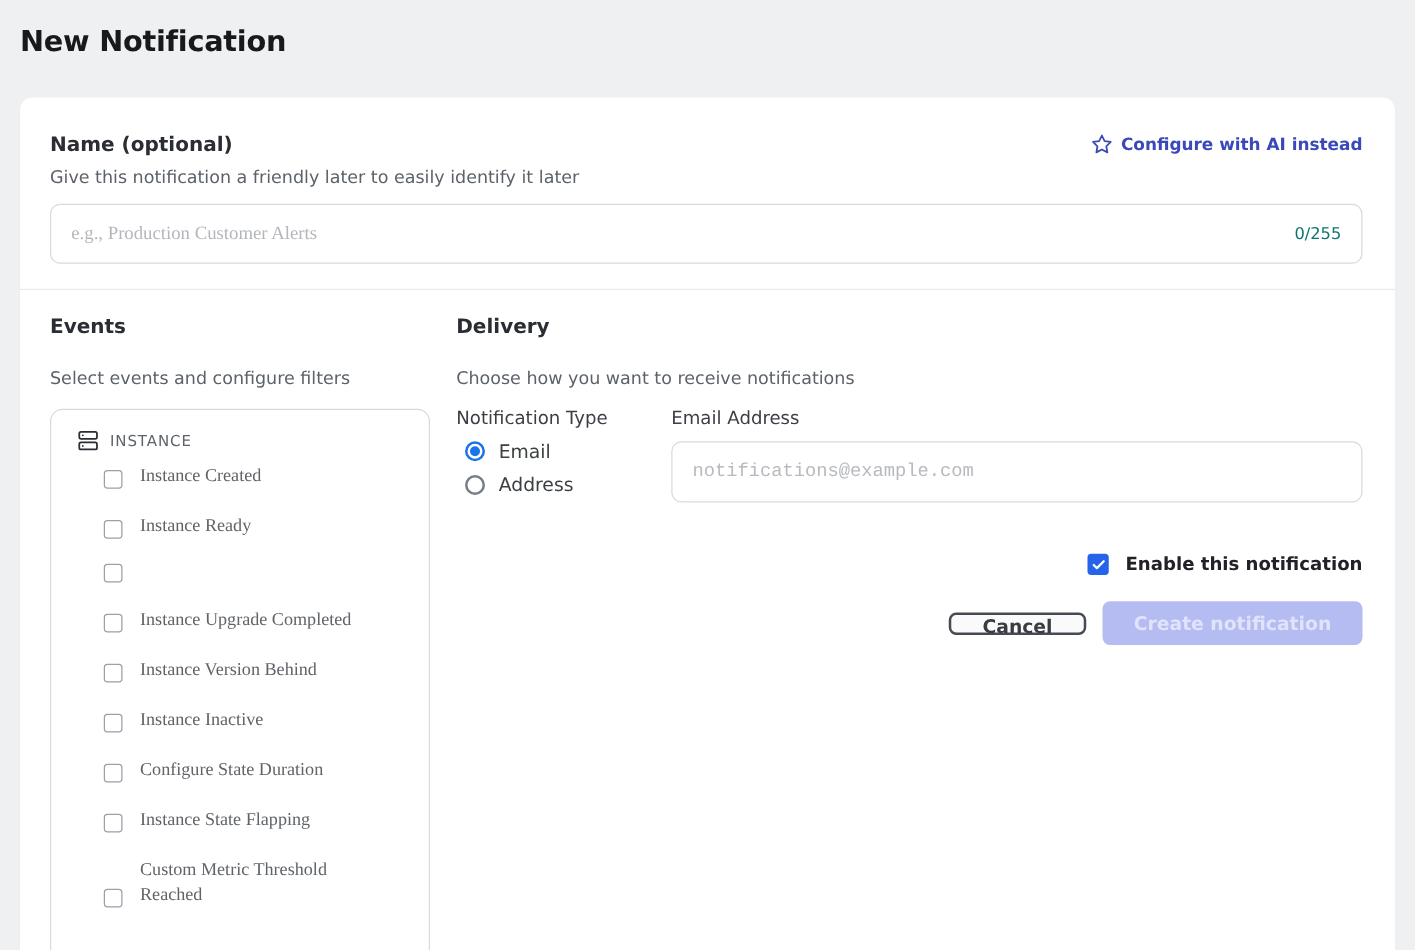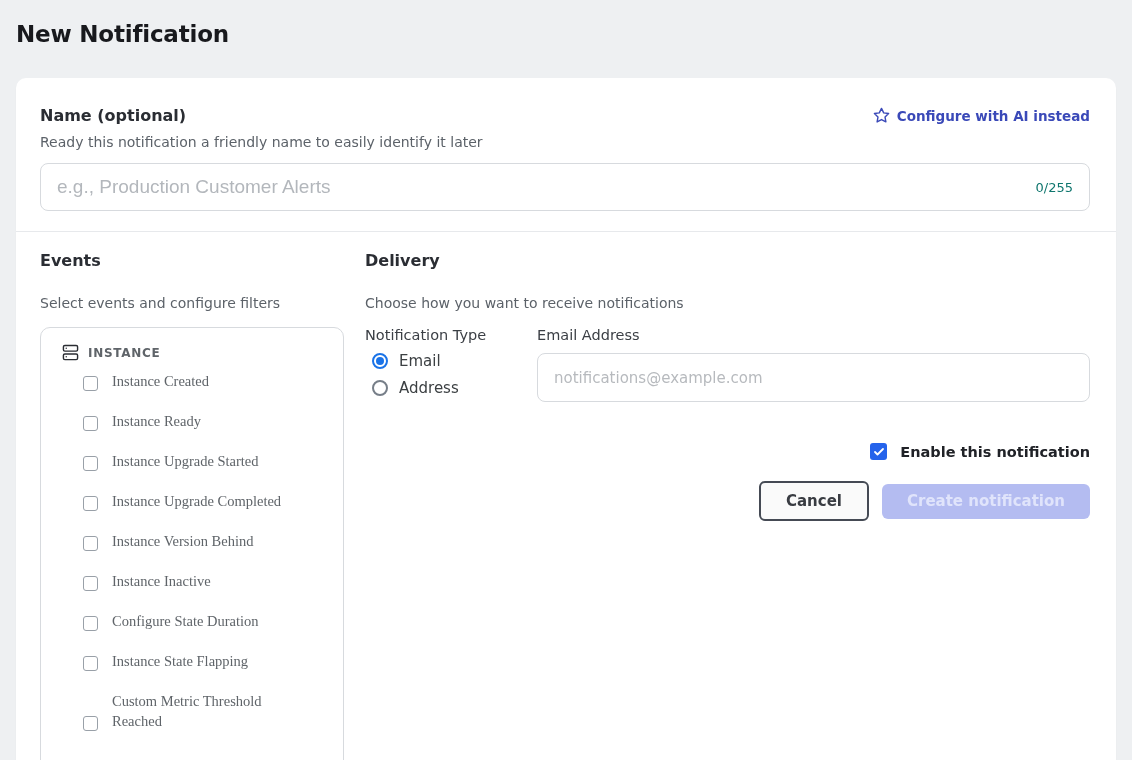--- a/index.html
+++ b/index.html
@@ -41,22 +41,22 @@
     margin-top: 13px;
     height: 48px;
     border: 1px solid #d7dade;
     border-radius: 8px;
     display: flex; align-items: center;
     padding: 0 16px;
     background: #fff;
   }
   .name-input-wrap input {
     flex: 1; border: none; outline: none;
-    font-size: 19px; color: #26292e;
-    font-family: Liberation Sans, sans-serif;
+    font-size: 15px; color: #26292e;
+    font-family: Liberation Serif, serif;
     background: transparent;
   }
   .name-input-wrap input::placeholder { color: #b3b7bc; }
   .char-counter { font-size: 13px; color: #0f766e; margin-left: 8px; text-align: center; }
   .divider {
     margin: 20px -26px 0 -24px;
     border-top: 1px solid #e7e9ec;
   }
   
   .cols { display: flex; padding-top: 19px; }
@@ -73,21 +73,21 @@
     border-radius: 10px;
     padding: 11px 14px 0 21px;
     overflow: hidden;
     background: #fff;
   }
   .group-header {
     display: flex; align-items: center; gap: 9px;
     color: #5f6469; margin-top: 5px;
   }
   .group-header .gname {
-    font-size: 12px; font-weight: 700; letter-spacing: 0.06em;
+    font-size: 12px; font-weight: 400; letter-spacing: 0.06em;
     color: #5f6469;
   }
   .group-header svg { display: block; color: #2a2d33; }
   .event-item {
     display: flex; align-items: flex-end; gap: 14px;
     padding: 10px 0 10px 21px;
     cursor: pointer;
     font-family: Liberation Serif, serif;
   }
   .cbx {
@@ -121,20 +121,21 @@
   .radio-label { font-size: 15px; color: #3c4043; }
   .email-col { flex: 1; }
   .email-input-wrap {
     margin-top: 10px;
     height: 49px;
     border: 1px solid #d7dade;
     border-radius: 8px;
     display: flex; align-items: center;
     padding: 0 16px;
     background: #fff;
+    font-family: Liberation Mono, monospace;
   }
   .email-input-wrap input {
     flex: 1; border: none; outline: none;
     font-size: 15px; color: #26292e; font-family: inherit;
     background: transparent;
   }
   .email-input-wrap input::placeholder { color: #b7babe; }
   .enable-row {
     display: flex; align-items: center; justify-content: flex-end;
     gap: 13px; margin-top: 41px; cursor: pointer; font-weight: bold;
@@ -144,21 +145,21 @@
     background: #2563eb;
     display: flex; align-items: center; justify-content: center;
     flex-shrink: 0;
   }
   .enable-label { font-size: 14.5px; color: #202227; }
   .btn-row {
     display: flex; align-items: center; justify-content: flex-end;
     gap: 13px; margin-top: 21px;
   }
   .btn-cancel {
-    height: 40px; padding: 0 25px;
+    height: 18px; padding: 0 25px;
     background: #fafafa;
     border: 2px solid #454a54;
     border-radius: 6px;
     font-size: 15px; font-weight: 700; color: #393c42;
     font-family: inherit; cursor: pointer;
   }
   .btn-create {
     height: 35px; padding: 0 25px;
     background: #b4bcf1;
     border: none; border-radius: 6px;
@@ -177,21 +178,21 @@
     <div class="sec-title">Name (optional)</div>
     <div class="ai-link">
       <span>
         <svg width="17" height="17" viewBox="0 0 24 24" fill="none" stroke="#3a49b8" stroke-width="2" stroke-linejoin="round" stroke-linecap="round">
           <polygon points="12 2 15.09 8.26 22 9.27 17 14.14 18.18 21.02 12 17.77 5.82 21.02 7 14.14 2 9.27 8.91 8.26 12 2"></polygon>
         </svg>
       </span>
       <span>Configure with AI instead</span>
     </div>
   </div>
-  <div class="sec-sub">Ready this notification a friendly name to easily identify it later</div>
+  <div class="sec-sub">Give this notification a friendly later to easily identify it later</div>
   <div class="name-input-wrap">
     <input type="text" placeholder="e.g., Production Customer Alerts" style="">
     <span class="char-counter">0/255</span>
   </div>
 
   <div class="divider"></div>
 
   <div class="cols">
 
     <div class="col-events">
@@ -214,21 +215,20 @@
         <label class="event-item">
           <span class="cbx"></span>
           <span class="event-label">Instance Created</span>
         </label>
         <label class="event-item">
           <span class="cbx"></span>
           <span class="event-label">Instance Ready</span>
         </label>
         <label class="event-item">
           <span class="cbx"></span>
-          <span class="event-label">Instance Upgrade Started</span>
         </label>
         <label class="event-item">
           <span class="cbx"></span>
           <span class="event-label">Instance Upgrade Completed</span>
         </label>
         <label class="event-item">
           <span class="cbx"></span>
           <span class="event-label">Instance Version Behind</span>
         </label>
         <label class="event-item">

